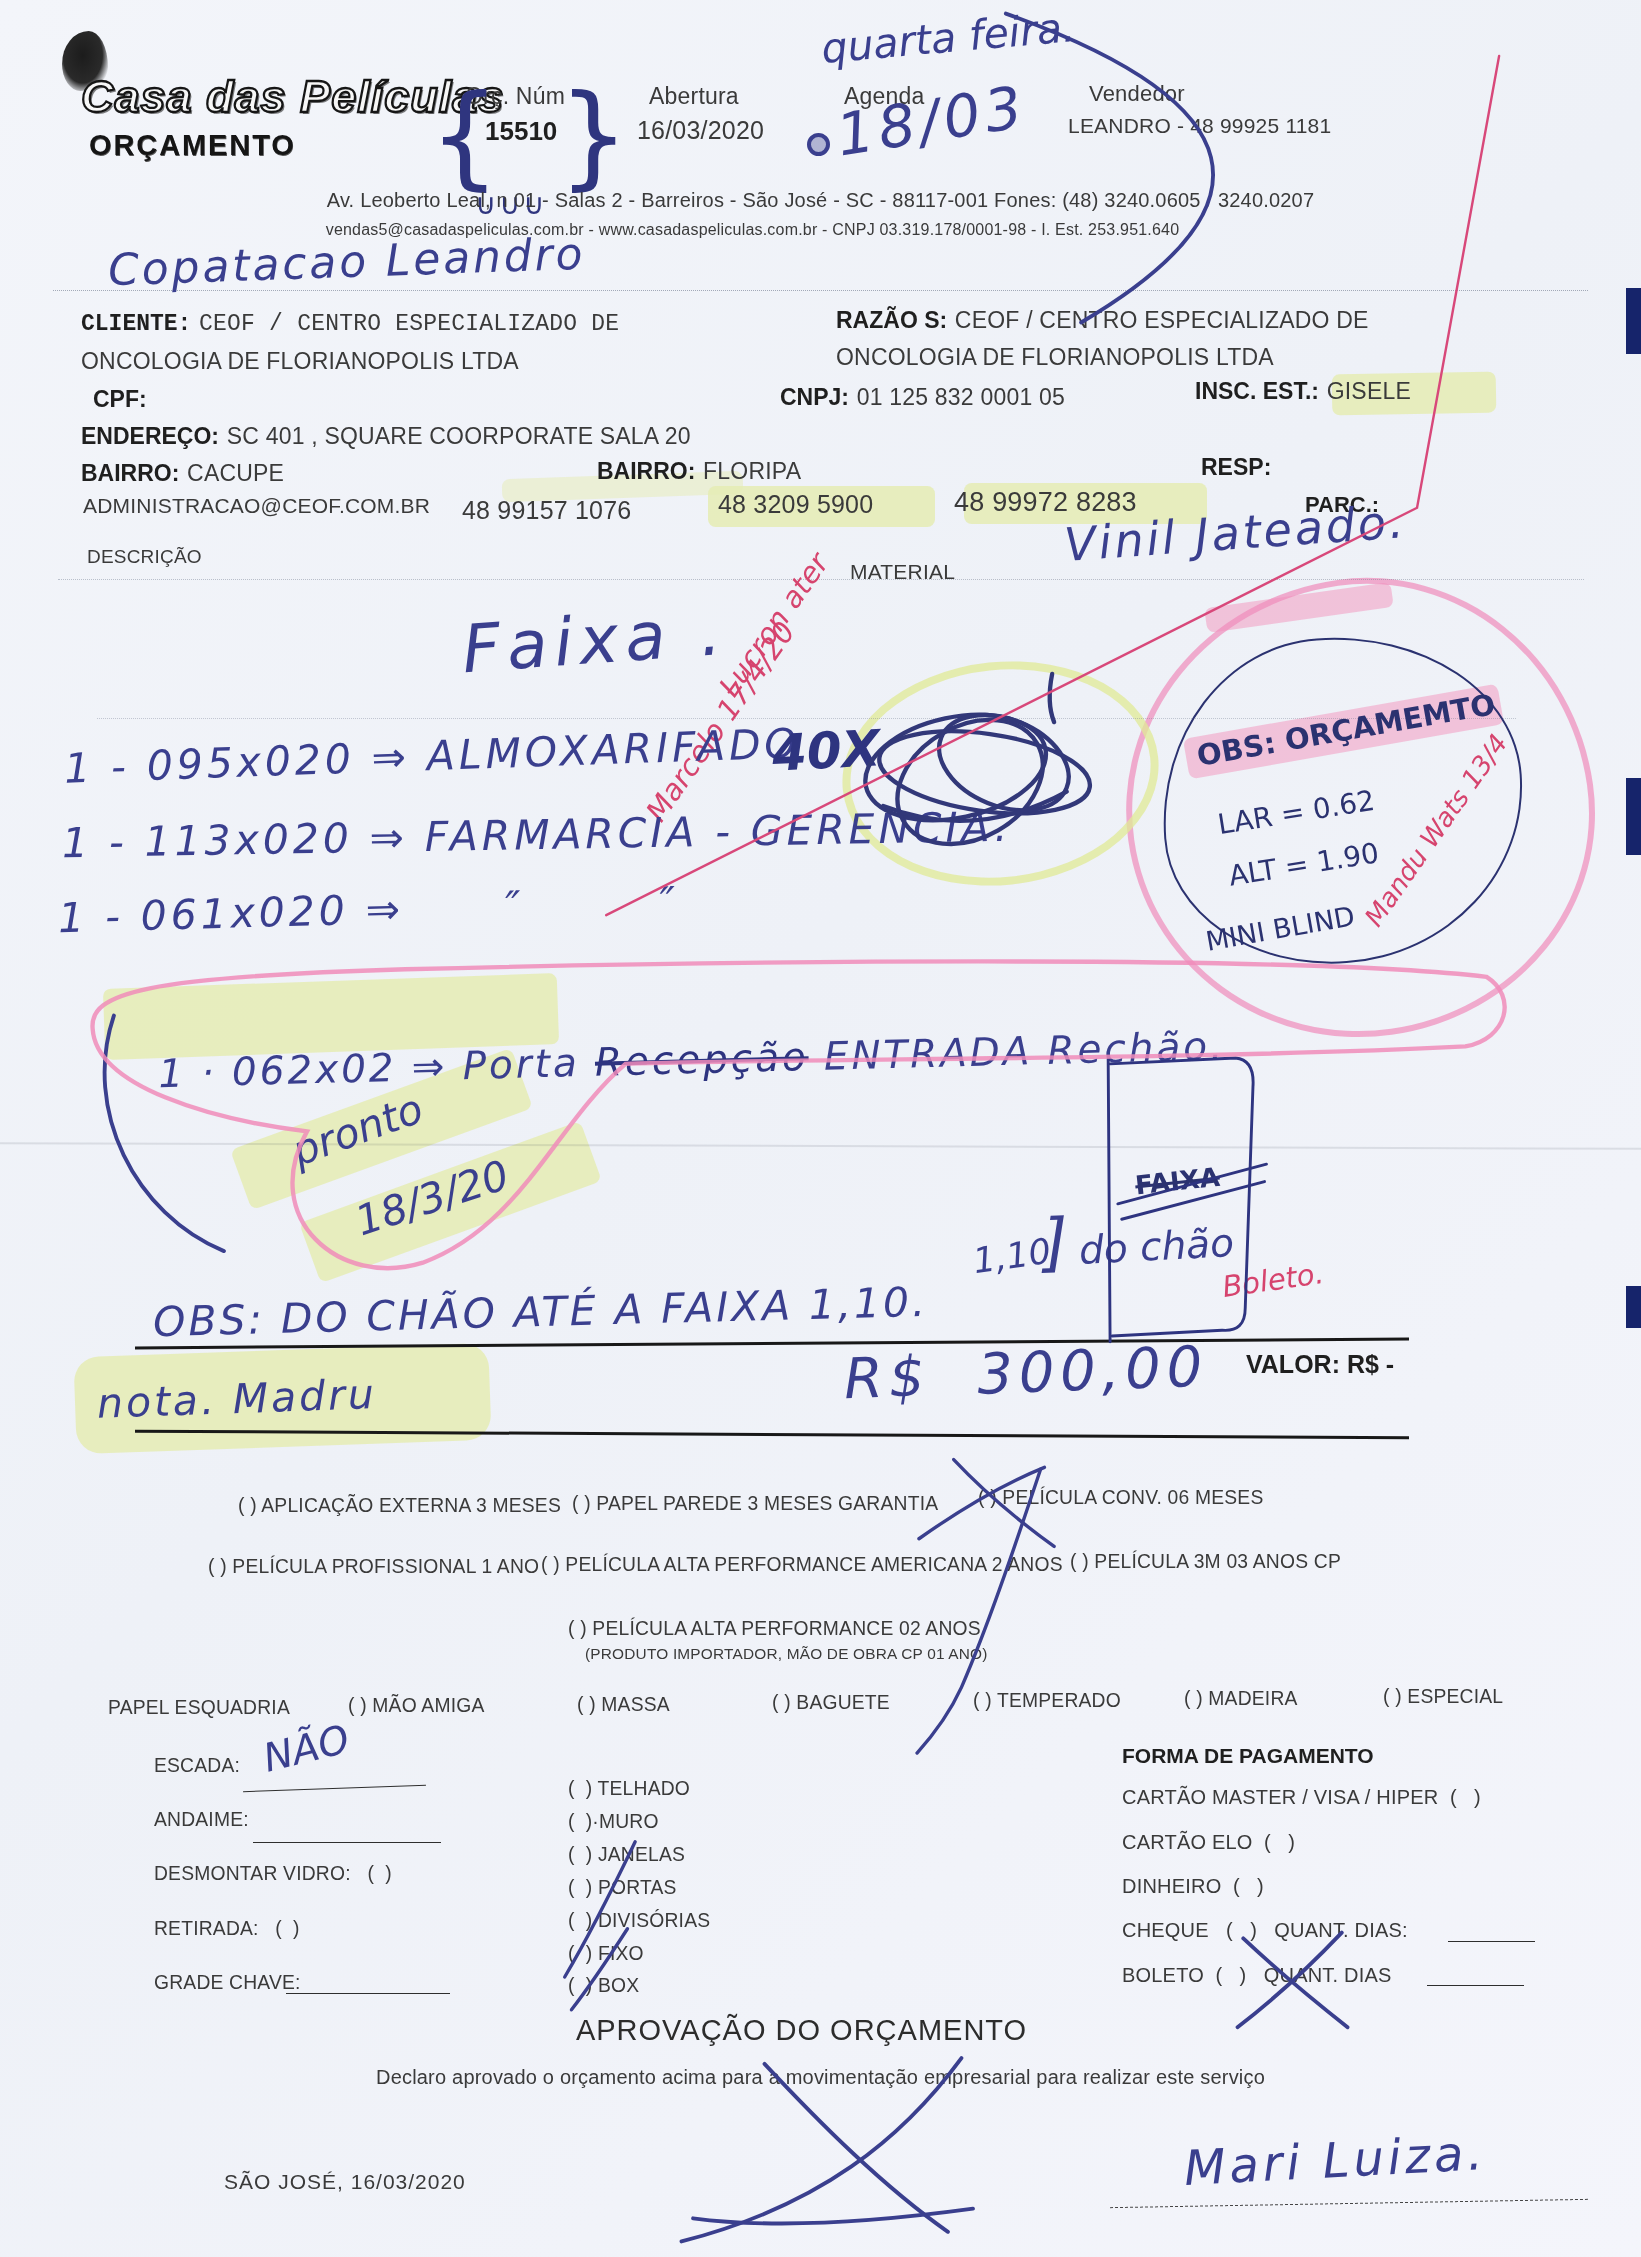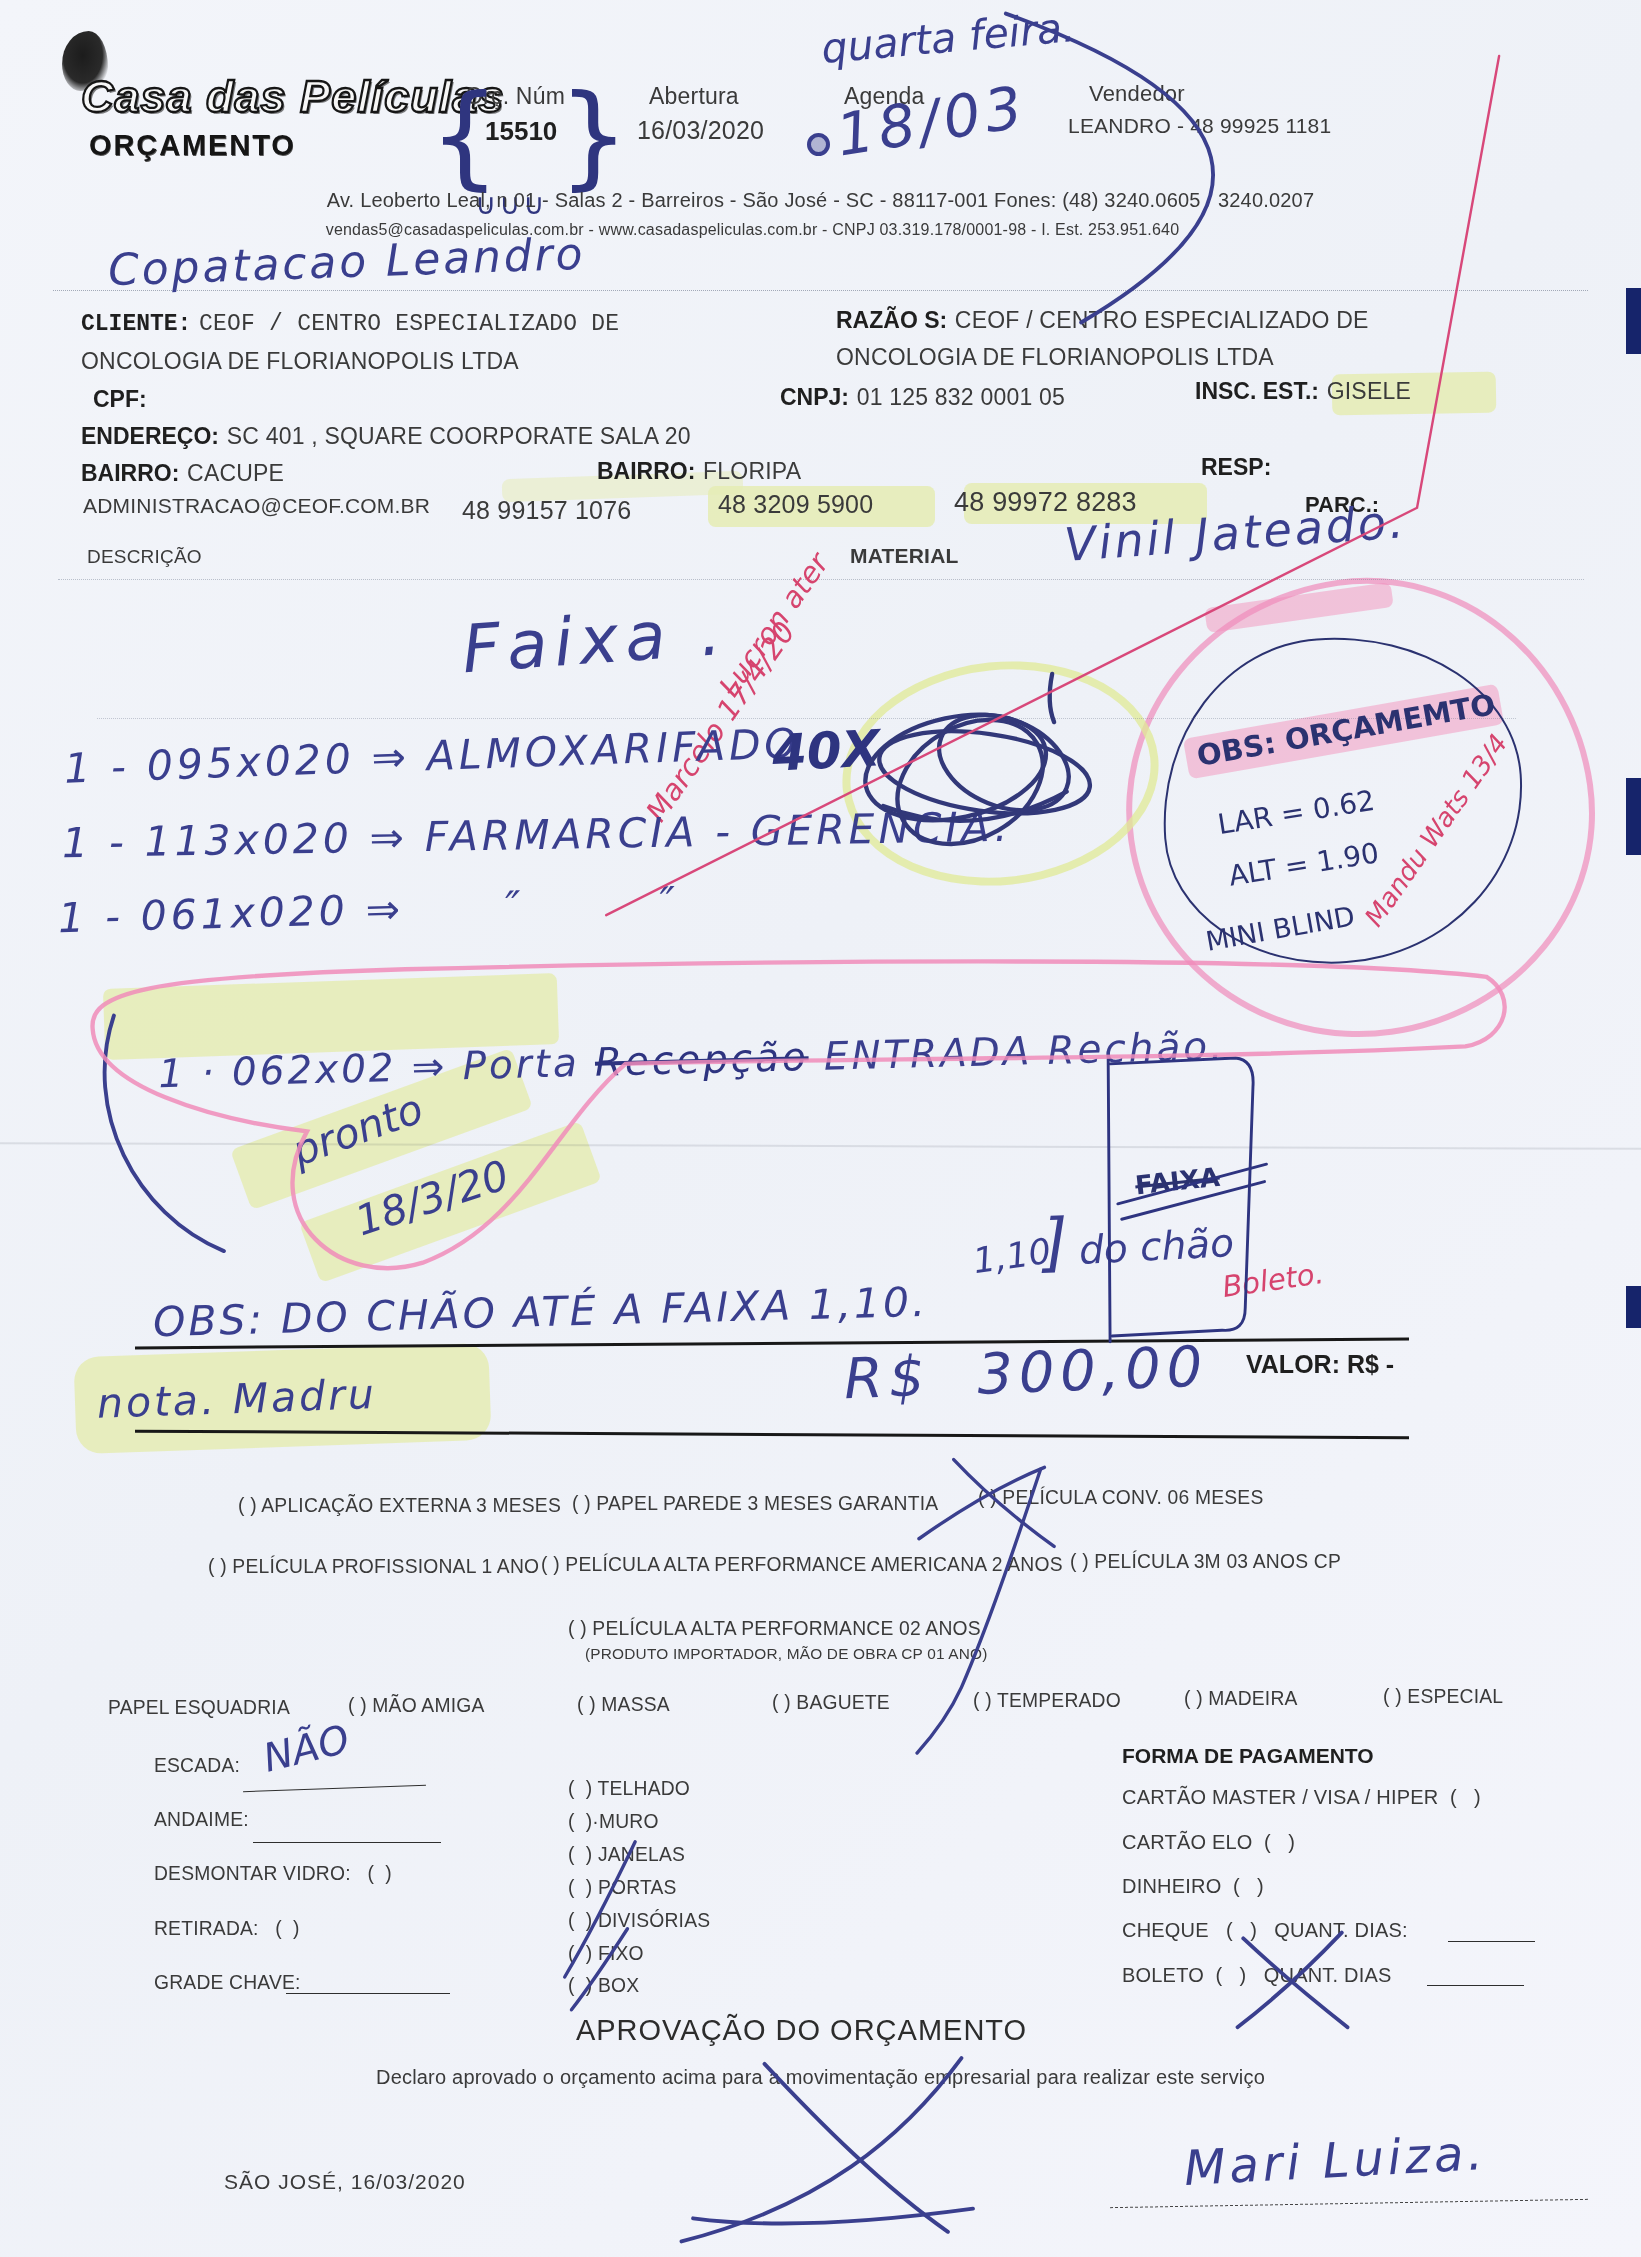--- a/index.html
+++ b/index.html
@@ -116,21 +116,21 @@
   </div>
   <div class="abs b" style="left:1201px;top:454px;font-size:23px;">RESP:</div>
 
   <div class="abs print" style="left:83px;top:494px;font-size:21px;">ADMINISTRACAO@CEOF.COM.BR</div>
   <div class="abs print" style="left:462px;top:496px;font-size:25px;">48 99157 1076</div>
   <div class="abs print" style="left:718px;top:490px;font-size:25px;">48 3209 5900</div>
   <div class="abs print" style="left:954px;top:487px;font-size:27px;text-align:right;">48 99972 8283</div>
   <div class="abs b" style="left:1305px;top:492px;font-size:22px;">PARC.:</div>
 
   <div class="abs print" style="left:87px;top:546px;font-size:19px;">DESCRIÇÃO</div>
-  <div class="abs print" style="left:850px;top:544px;font-size:21px;font-weight:bold;">MATERIAL</div>
+  <div class="abs print" style="left:850px;top:560px;font-size:21px;">MATERIAL</div>
   <div class="rule-dash" style="left:58px;top:579px;width:1526px;opacity:.7;"></div>
   <div class="abs hw" style="left:1064px;top:506px;font-size:46px;letter-spacing:2.9px;transform:rotate(-4deg);">Vinil Jateado.</div>
 
   <div class="abs hw" style="left:462px;top:602px;font-size:66px;letter-spacing:6.8px;transform:rotate(-4deg);">Faixa .</div>
   <div class="rule-dash" style="left:97px;top:718px;width:1419px;opacity:.6;"></div>
 
   <div class="abs hw hwr" style="left:726px;top:676px;font-size:29px;transform:rotate(-55deg);transform-origin:left center;">Lucron ater</div>
   <div class="abs hw hwr" style="left:653px;top:801px;font-size:29px;transform:rotate(-55deg);transform-origin:left center;">Marcelo 17/4/20</div>
 
   <div class="abs hw" style="left:64px;top:732px;font-size:41px;letter-spacing:3.9px;transform:rotate(-2deg);">1 - 095x020 ⇒ ALMOXARIFADO</div>

